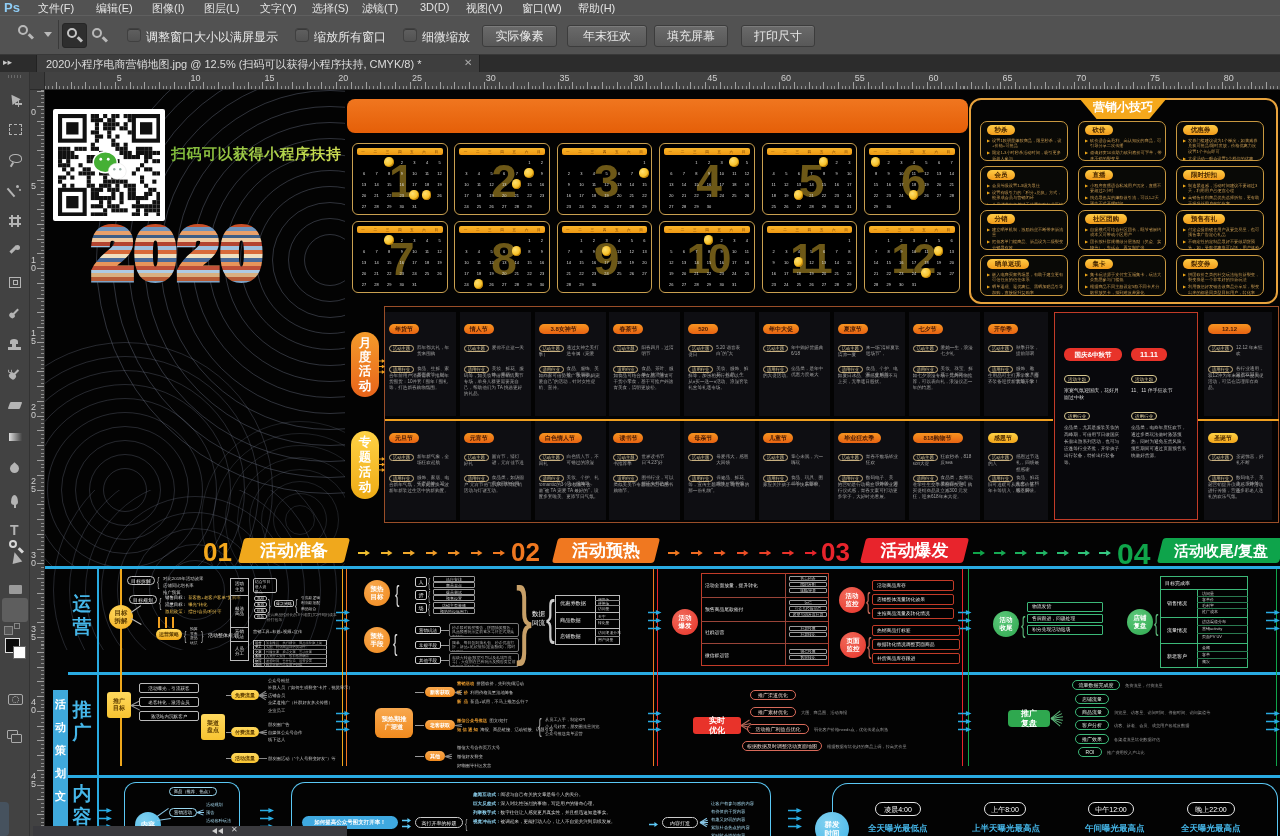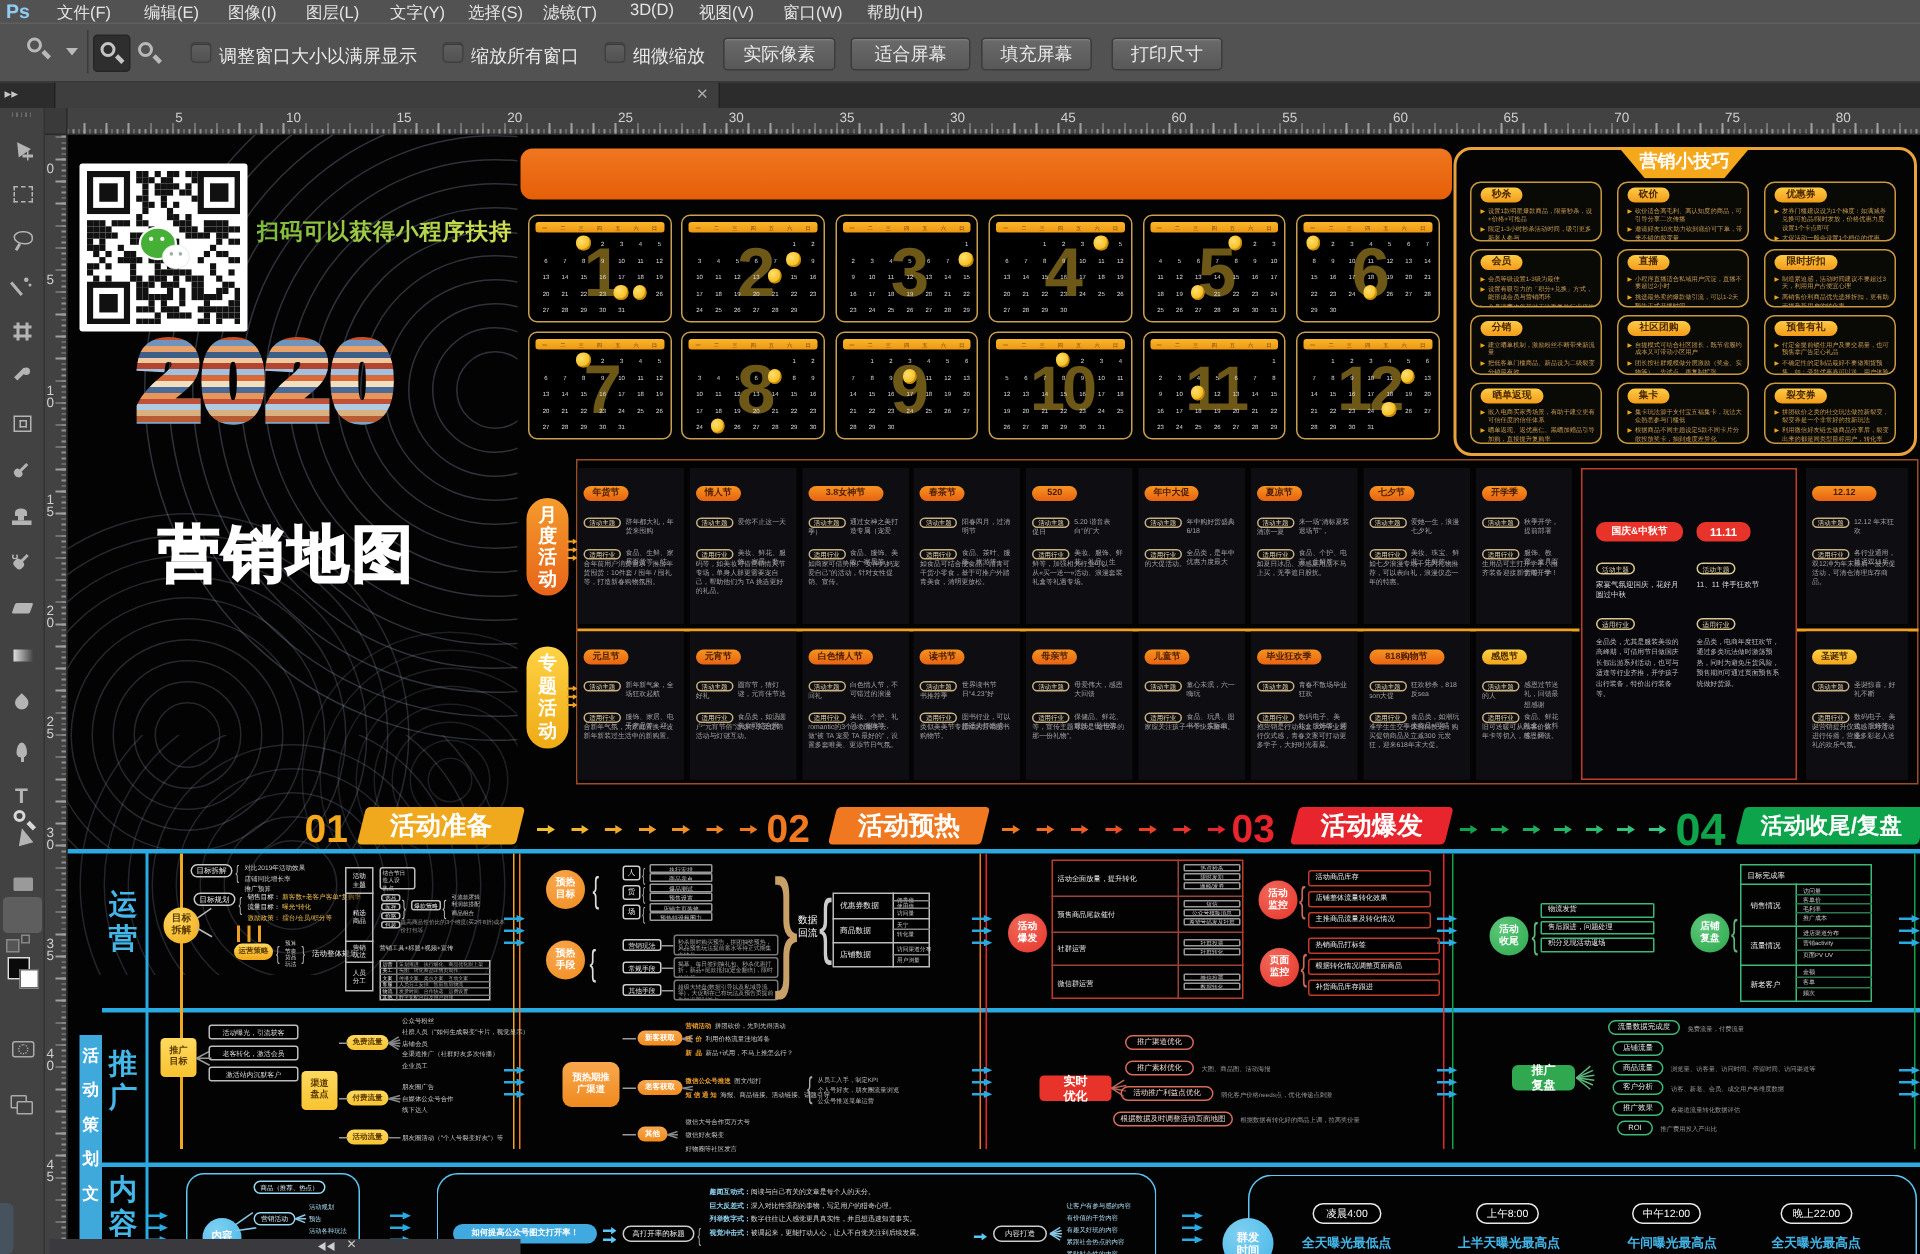--- a/index.html
+++ b/index.html
@@ -32,27 +32,28 @@
     <span class="a" style="left:77px;top:22px;width:6px;height:2.5px;background:#c5c5c5;transform:rotate(45deg)"></span>
 <span class="a" style="left:92px;top:12px;width:10px;height:10px;border:2px solid #b9b9b9;border-radius:50%"></span>
     <span class="a" style="left:102px;top:22px;width:6px;height:2.5px;background:#b9b9b9;transform:rotate(45deg)"></span>
 <span class="a" style="left:127px;top:12px;width:14px;height:14px;background:linear-gradient(#606060,#525252);border:1px solid #404040;border-radius:3px;box-shadow:inset 0 1px rgba(0,0,0,.4)"></span>
 <span class="a" style="left:146px;top:13px;font-size:12px;color:#eaeaea">调整窗口大小以满屏显示</span>
 <span class="a" style="left:295px;top:12px;width:14px;height:14px;background:linear-gradient(#606060,#525252);border:1px solid #404040;border-radius:3px;box-shadow:inset 0 1px rgba(0,0,0,.4)"></span>
 <span class="a" style="left:314px;top:13px;font-size:12px;color:#eaeaea">缩放所有窗口</span>
 <span class="a" style="left:403px;top:12px;width:14px;height:14px;background:linear-gradient(#606060,#525252);border:1px solid #404040;border-radius:3px;box-shadow:inset 0 1px rgba(0,0,0,.4)"></span>
 <span class="a" style="left:422px;top:13px;font-size:12px;color:#eaeaea">细微缩放</span>
 <span class="a" style="left:482px;top:9px;width:75px;height:22px;background:linear-gradient(#6a6a6a,#585858);border:1px solid #3c3c3c;border-radius:3px;box-shadow:inset 0 1px rgba(255,255,255,.12);color:#e8e8e8;font-size:12px;text-align:center;line-height:21px">实际像素</span>
-<span class="a" style="left:567px;top:9px;width:80px;height:22px;background:linear-gradient(#6a6a6a,#585858);border:1px solid #3c3c3c;border-radius:3px;box-shadow:inset 0 1px rgba(255,255,255,.12);color:#e8e8e8;font-size:12px;text-align:center;line-height:21px">适合屏幕</span>
+<span class="a" style="left:567px;top:9px;width:80px;height:22px;background:linear-gradient(#6a6a6a,#585858);border:1px solid #3c3c3c;border-radius:3px;box-shadow:inset 0 1px rgba(255,255,255,.12);color:#e8e8e8;font-size:12px;text-align:center;line-height:21px">年末狂欢</span>
 <span class="a" style="left:654px;top:9px;width:74px;height:22px;background:linear-gradient(#6a6a6a,#585858);border:1px solid #3c3c3c;border-radius:3px;box-shadow:inset 0 1px rgba(255,255,255,.12);color:#e8e8e8;font-size:12px;text-align:center;line-height:21px">填充屏幕</span>
 <span class="a" style="left:741px;top:9px;width:74px;height:22px;background:linear-gradient(#6a6a6a,#585858);border:1px solid #3c3c3c;border-radius:3px;box-shadow:inset 0 1px rgba(255,255,255,.12);color:#e8e8e8;font-size:12px;text-align:center;line-height:21px">打印尺寸</span>
 </div>
 <div class="a" style="left:0;top:55px;width:1280px;height:17px;background:#2c2c2c">
 <span class="a" style="left:3px;top:2px;font-size:9px;color:#c8c8c8">▸▸</span>
 <span class="a" style="left:36px;top:0;width:444px;height:17px;background:#3e3e3e;border-left:1px solid #222;border-right:1px solid #222"></span>
+<span class="a" style="left:46px;top:2px;font-size:11px;color:#dcdcdc">2020小程序电商营销地图.jpg @ 12.5% (扫码可以获得小程序扶持, CMYK/8) *</span>
 <span class="a" style="left:464px;top:2px;font-size:10px;color:#aaa">✕</span>
 </div>
 <div class="a" style="left:30px;top:72px;width:1250px;height:18px;background:#424242;border-bottom:1px solid #2a2a2a;overflow:hidden">
 <span class="a" style="left:0;top:14px;width:1250px;height:4px;background:repeating-linear-gradient(90deg,#8f8f8f 0,#8f8f8f 1px,transparent 1px,transparent 3.69px);background-position:11px 0"></span>
 <span class="a" style="left:0;top:10px;width:1250px;height:8px;background:repeating-linear-gradient(90deg,#9f9f9f 0,#9f9f9f 1px,transparent 1px,transparent 14.76px);background-position:11px 0"></span>
 <span class="a" style="left:86.8px;top:1px;font-size:9px;color:#cfcfcf">5</span>
 <span class="a" style="left:160.6px;top:1px;font-size:9px;color:#cfcfcf">10</span>
 <span class="a" style="left:234.39999999999998px;top:1px;font-size:9px;color:#cfcfcf">15</span>
 <span class="a" style="left:308.2px;top:1px;font-size:9px;color:#cfcfcf">20</span>
 <span class="a" style="left:382.0px;top:1px;font-size:9px;color:#cfcfcf">25</span>
@@ -463,21 +464,20 @@
           <stop offset="0.850" stop-color="#7fa3c6"></stop>
           <stop offset="0.900" stop-color="#7fa3c6"></stop>
           <stop offset="0.900" stop-color="#efd5ae"></stop>
           <stop offset="0.950" stop-color="#efd5ae"></stop>
           <stop offset="0.950" stop-color="#c4502c"></stop>
           <stop offset="1.000" stop-color="#c4502c"></stop>
         </linearGradient>
       </defs>
       <text x="100" y="60" text-anchor="middle" font-family="Liberation Sans,sans-serif" font-size="70" font-weight="700" letter-spacing="4" fill="url(#stripe)" stroke="url(#stripe)" stroke-width="9" paint-order="stroke">2020</text>
     </svg>
-<div class="a" style="left:39px;top:257px;width:215px;font-size:41px;line-height:44px;font-weight:700;color:#fff;text-align:center;letter-spacing:2px;-webkit-text-stroke:1.3px #fff">营销地图</div>
 <div class="a" style="left:302px;top:9px;width:621px;height:34px;background:linear-gradient(180deg,#f0761f,#e55f08);border-radius:8px"></div>
 <div class="a" style="left:307.0px;top:53px;width:95.5px;height:72px;border:1px solid #c9a050;border-radius:6px;background:#000;overflow:hidden">
       <div class="a" style="left:4px;top:4px;right:4px;height:7px;background:linear-gradient(180deg,#f9b62a,#ee9713);border-radius:2px;display:flex;justify-content:space-around;align-items:center">
         <span style="font-size:3.6px;color:rgba(110,55,0,.95);line-height:4px">一</span>
         <span style="font-size:3.6px;color:rgba(110,55,0,.95);line-height:4px">二</span>
         <span style="font-size:3.6px;color:rgba(110,55,0,.95);line-height:4px">三</span>
         <span style="font-size:3.6px;color:rgba(110,55,0,.95);line-height:4px">四</span>
         <span style="font-size:3.6px;color:rgba(110,55,0,.95);line-height:4px">五</span>
         <span style="font-size:3.6px;color:rgba(110,55,0,.95);line-height:4px">六</span>
         <span style="font-size:3.6px;color:rgba(110,55,0,.95);line-height:4px">日</span>

